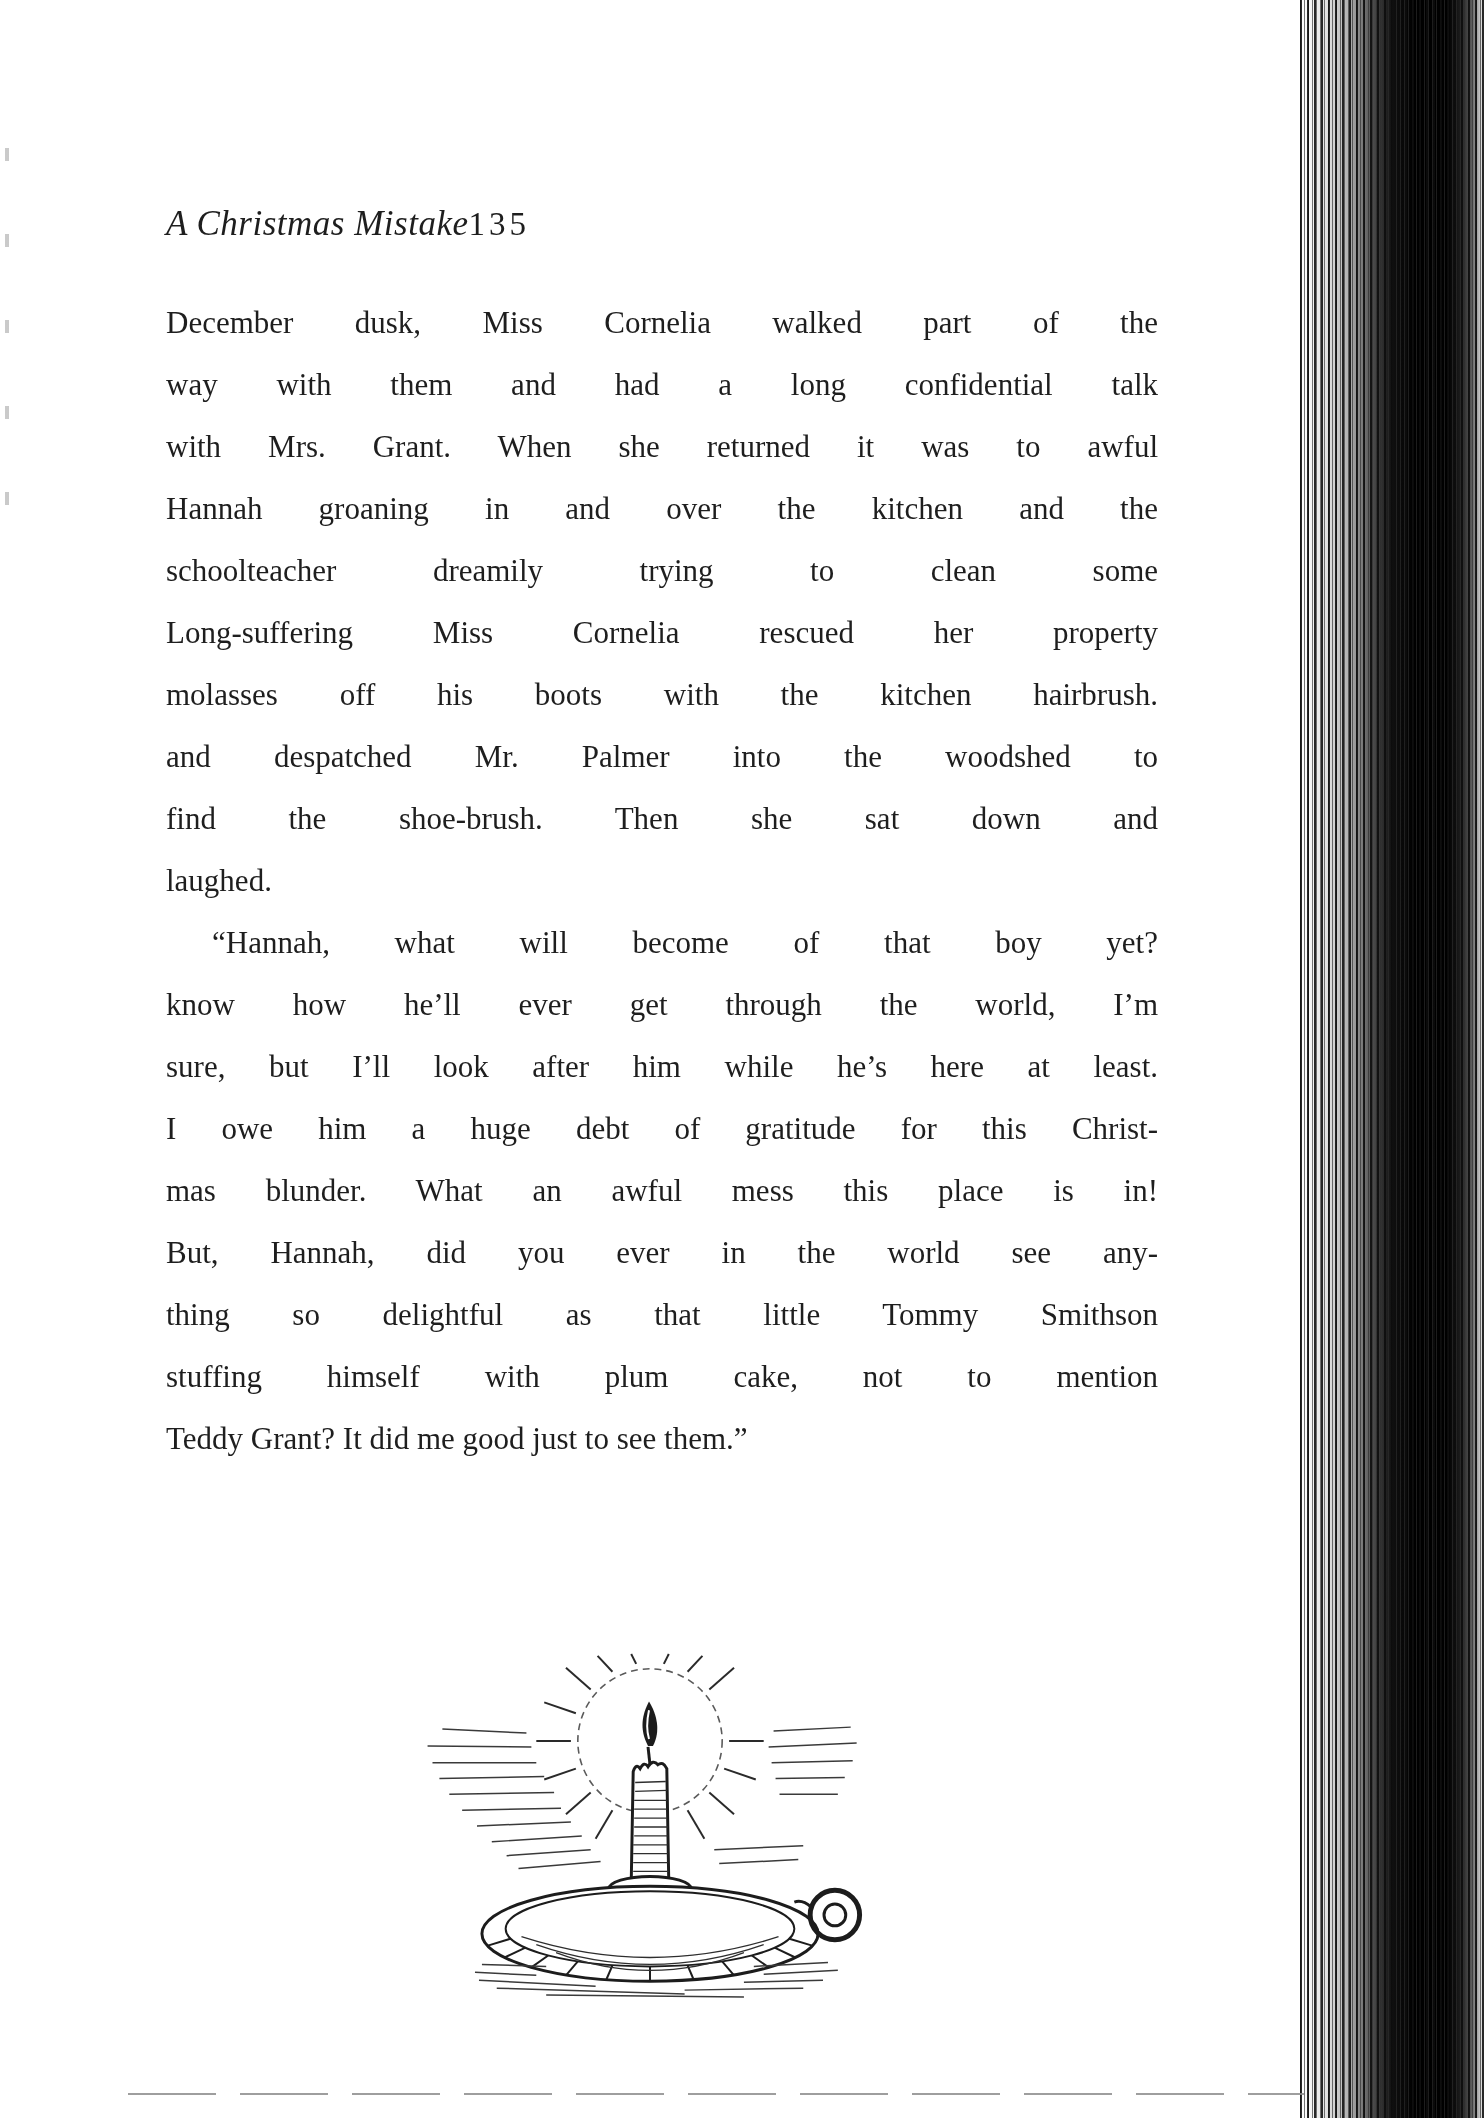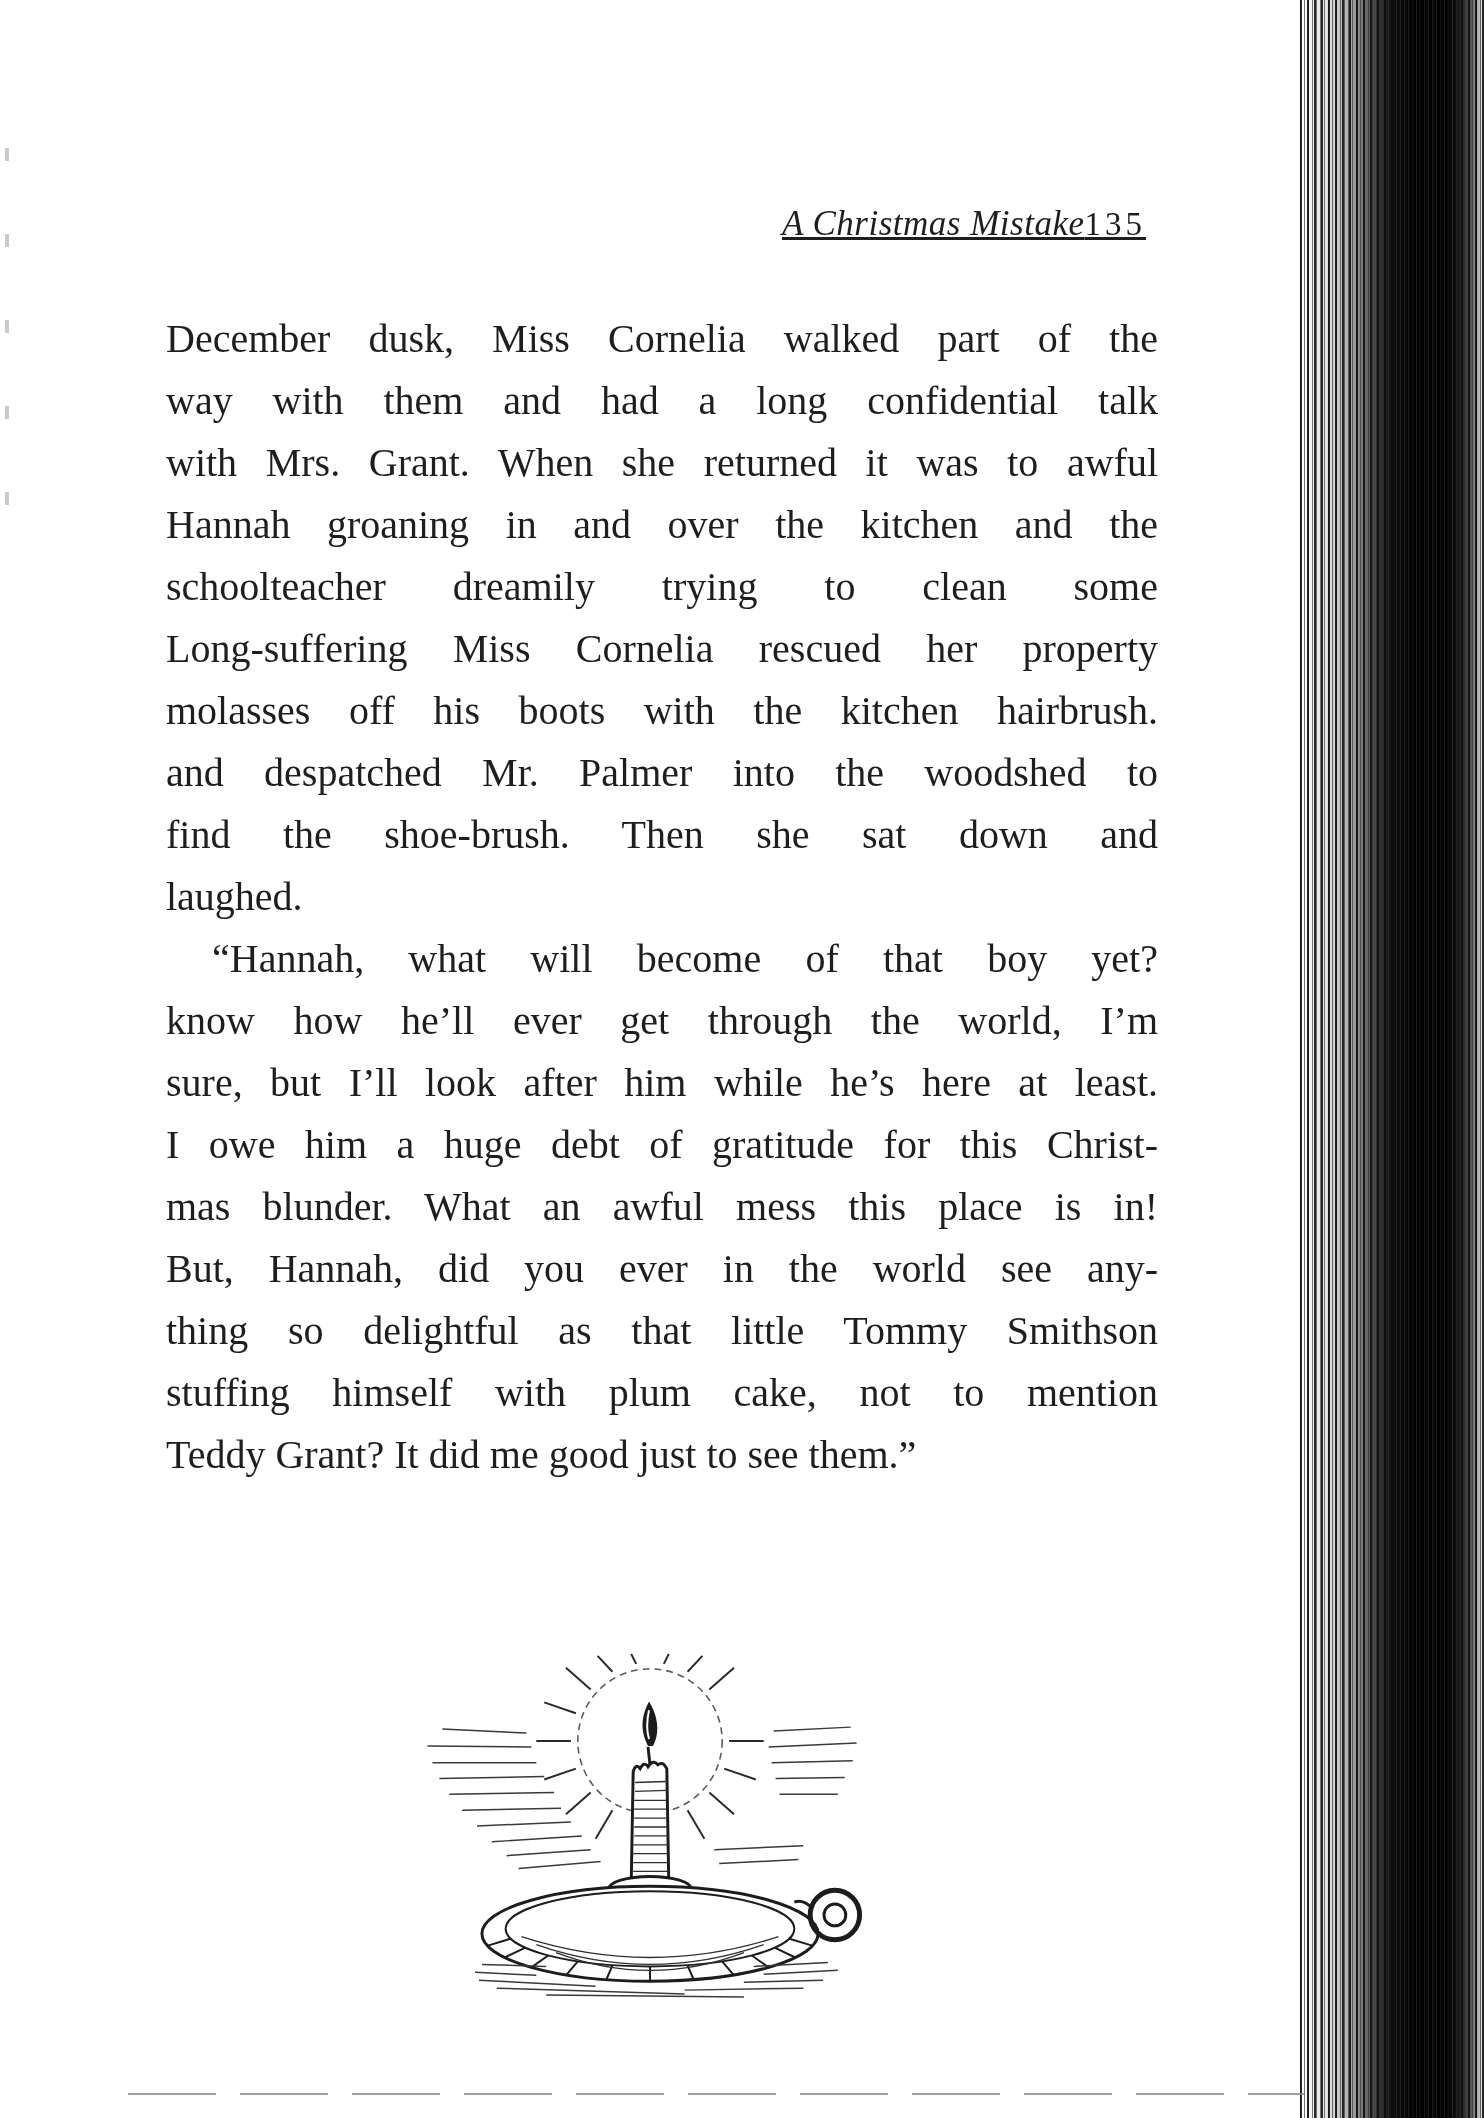--- a/index.html
+++ b/index.html
@@ -16,42 +16,41 @@
     color: #1e1e1e;
   }
 
   
   .page-header {
     position: absolute;
     left: 166px;
     top: 204px;
     width: 992px;
     display: flex;
-    justify-content: flex-end;
+    justify-content: flex-start;
     align-items: baseline;
-    text-decoration: underline;
   }
   .running-title {
     font-style: italic;
     font-size: 35px;
     letter-spacing: 0.5px;
   }
   .page-number {
     font-size: 33px;
     letter-spacing: 4px;
     padding-right: 12px;
   }
 
   
   .text-block {
     position: absolute;
     left: 166px;
-    top: 308px;
+    top: 292px;
     width: 992px;
-    font-size: 40px;
+    font-size: 31px;
     line-height: 62px;
   }
   .line {
     text-align: justify;
     text-align-last: justify;
   }
   .line.last {
     text-align-last: left;
     font-family: Liberation Serif, serif;
   }

